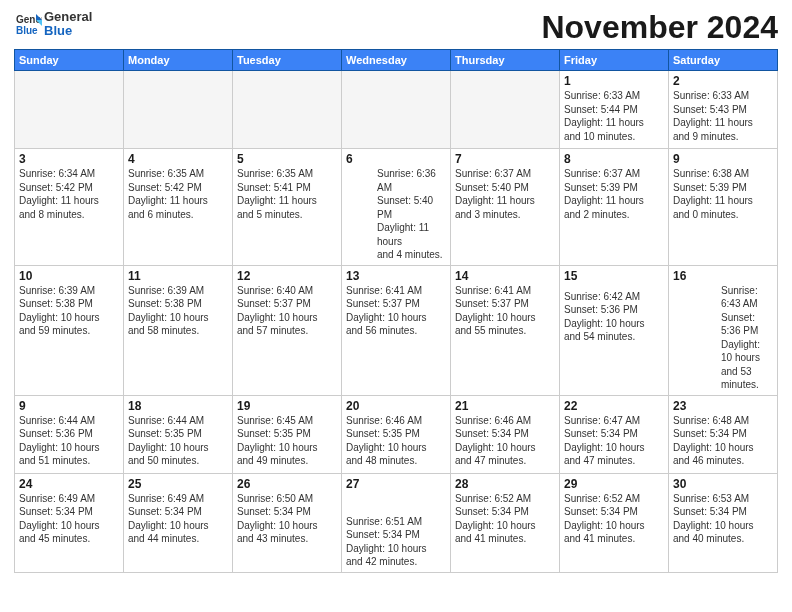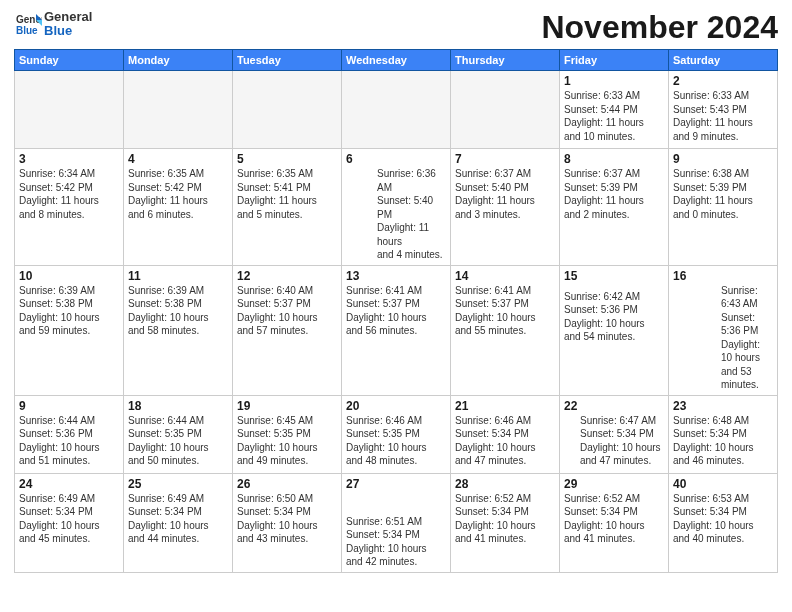--- a/index.html
+++ b/index.html
@@ -274,21 +274,21 @@
           </td>
           <td>
             <span class="day-number">21</span>
             <div class="day-info" style="white-space: pre-line;">Sunrise: 6:46 AM
 Sunset: 5:34 PM
 Daylight: 10 hours
 and 47 minutes.</div>
           </td>
           <td>
             <span class="day-number">22</span>
-            <div class="day-info" style="white-space: pre-line; margin-left: 16px;">Sunrise: 6:47 AM
+            <div class="day-info" style="white-space: pre-line;">Sunrise: 6:47 AM
 Sunset: 5:34 PM
 Daylight: 10 hours
 and 47 minutes.</div>
           </td>
           <td>
             <span class="day-number">23</span>
             <div class="day-info" style="white-space: pre-line;">Sunrise: 6:48 AM
 Sunset: 5:34 PM
 Daylight: 10 hours
 and 46 minutes.</div>
@@ -331,21 +331,21 @@
 and 41 minutes.</div>
           </td>
           <td>
             <span class="day-number">29</span>
             <div class="day-info" style="white-space: pre-line;">Sunrise: 6:52 AM
 Sunset: 5:34 PM
 Daylight: 10 hours
 and 41 minutes.</div>
           </td>
           <td>
-            <span class="day-number">40</span>
+            <span class="day-number">30</span>
             <div class="day-info" style="white-space: pre-line;">Sunrise: 6:53 AM
 Sunset: 5:34 PM
 Daylight: 10 hours
 and 40 minutes.</div>
           </td>
         </tr>
       </tbody>
   </table>
 </div>
 

